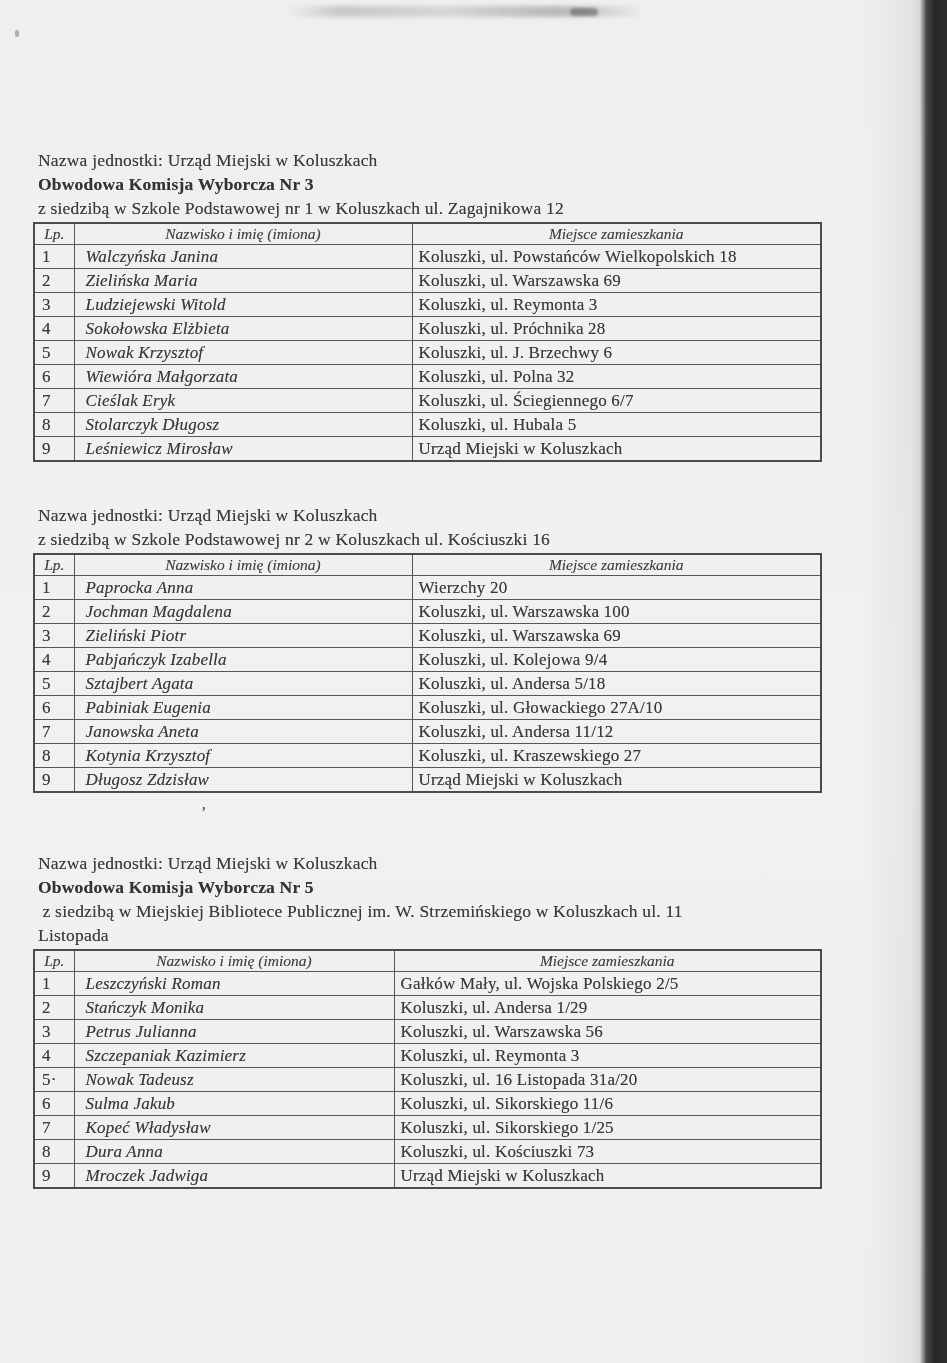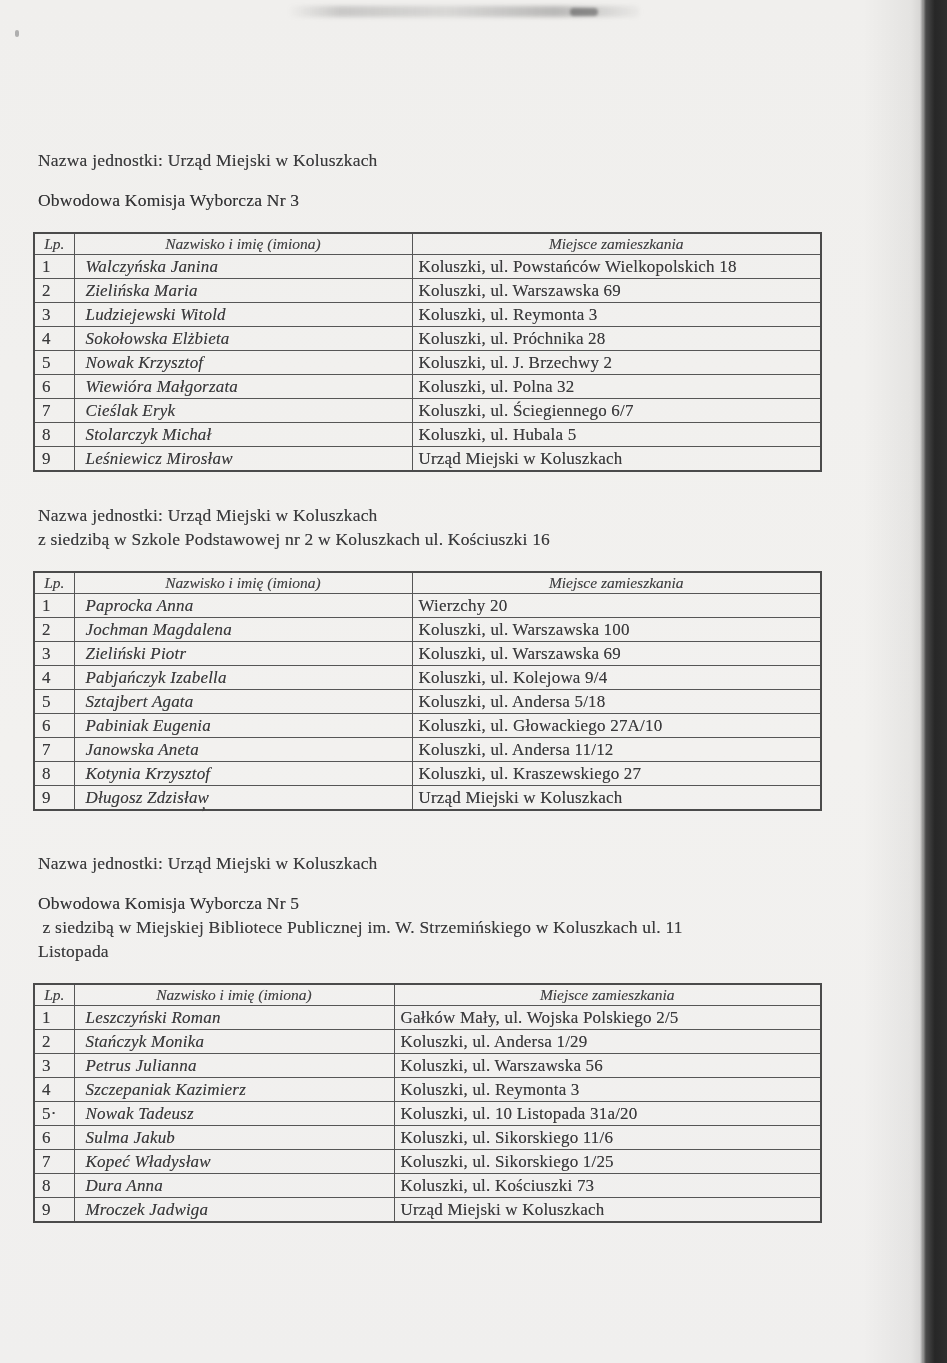--- a/index.html
+++ b/index.html
@@ -47,24 +47,24 @@
   
   .section { position: absolute; left: 33px; width: 800px; }
   .s0 { top: 148px; }
   .s1 { top: 503px; }
   .s2 { top: 851px; }
   .hline {
     font-size: 17.5px; line-height: 24px; padding-left: 5px;
     letter-spacing: 0.2px; white-space: pre-wrap;
     text-shadow: 0 0 0.5px rgba(60,60,60,0.55);
   }
-  .bold { font-weight: normal; color: #333335; margin-top: 16px; }
+  .bold { font-weight: bold; color: #333335; }
   table.members {
     border-collapse: collapse; table-layout: fixed;
-    width: 787px; margin-top: 20px;
+    width: 787px; margin-top: 2px;
     border: 2px solid #4b4b4b;
     background: transparent;
   }
   col.col-lp   { width: 40px; }
   col.col-name { width: 338px; }
   col.col-addr { width: 409px; }
   table.narrow col.col-name { width: 320px; }
   table.narrow col.col-addr { width: 427px; }
   .members th {
     font-style: italic; font-weight: normal; text-align: center;
@@ -85,20 +85,21 @@
 <body>
 
 <div class="page">
   <div class="bleed"></div>
   <div class="bleed-blob"></div>
   <div class="speck"></div>
   <div>
       <div class="section s0">
         <div class="hline">Nazwa jednostki: Urząd Miejski w Koluszkach</div>
         <div class="hline bold">Obwodowa Komisja Wyborcza Nr 3</div>
+        <div class="hline loc">z siedzibą w Szkole Podstawowej nr 1 w Koluszkach ul. Zagajnikowa 12</div>
         <table class="members">
           <colgroup>
             <col class="col-lp">
             <col class="col-name">
             <col class="col-addr">
           </colgroup>
           <thead>
             <tr>
               <th>Lp.</th>
               <th>Nazwisko i imię (imiona)</th>
@@ -122,35 +123,35 @@
               <td class="address-cell">Koluszki, ul. Reymonta 3</td>
             </tr>
             <tr>
               <td class="row-number-cell">4</td>
               <td class="name-cell">Sokołowska Elżbieta</td>
               <td class="address-cell">Koluszki, ul. Próchnika 28</td>
             </tr>
             <tr>
               <td class="row-number-cell">5</td>
               <td class="name-cell">Nowak Krzysztof</td>
-              <td class="address-cell">Koluszki, ul. J. Brzechwy 2</td>
+              <td class="address-cell">Koluszki, ul. J. Brzechwy 6</td>
             </tr>
             <tr>
               <td class="row-number-cell">6</td>
               <td class="name-cell">Wiewióra Małgorzata</td>
               <td class="address-cell">Koluszki, ul. Polna 32</td>
             </tr>
             <tr>
               <td class="row-number-cell">7</td>
               <td class="name-cell">Cieślak Eryk</td>
               <td class="address-cell">Koluszki, ul. Ściegiennego 6/7</td>
             </tr>
             <tr>
               <td class="row-number-cell">8</td>
-              <td class="name-cell">Stolarczyk Michał</td>
+              <td class="name-cell">Stolarczyk Długosz</td>
               <td class="address-cell">Koluszki, ul. Hubala 5</td>
             </tr>
             <tr>
               <td class="row-number-cell">9</td>
               <td class="name-cell">Leśniewicz Mirosław</td>
               <td class="address-cell">Urząd Miejski w Koluszkach</td>
             </tr>
           </tbody>
         </table>
       </div>
@@ -254,21 +255,21 @@
               <td class="address-cell">Koluszki, ul. Warszawska 56</td>
             </tr>
             <tr>
               <td class="row-number-cell">4</td>
               <td class="name-cell">Szczepaniak Kazimierz</td>
               <td class="address-cell">Koluszki, ul. Reymonta 3</td>
             </tr>
             <tr>
               <td class="row-number-cell">5·</td>
               <td class="name-cell">Nowak Tadeusz</td>
-              <td class="address-cell">Koluszki, ul. 10 Listopada 31a/20</td>
+              <td class="address-cell">Koluszki, ul. 16 Listopada 31a/20</td>
             </tr>
             <tr>
               <td class="row-number-cell">6</td>
               <td class="name-cell">Sulma Jakub</td>
               <td class="address-cell">Koluszki, ul. Sikorskiego 11/6</td>
             </tr>
             <tr>
               <td class="row-number-cell">7</td>
               <td class="name-cell">Kopeć Władysław</td>
               <td class="address-cell">Koluszki, ul. Sikorskiego 1/25</td>

